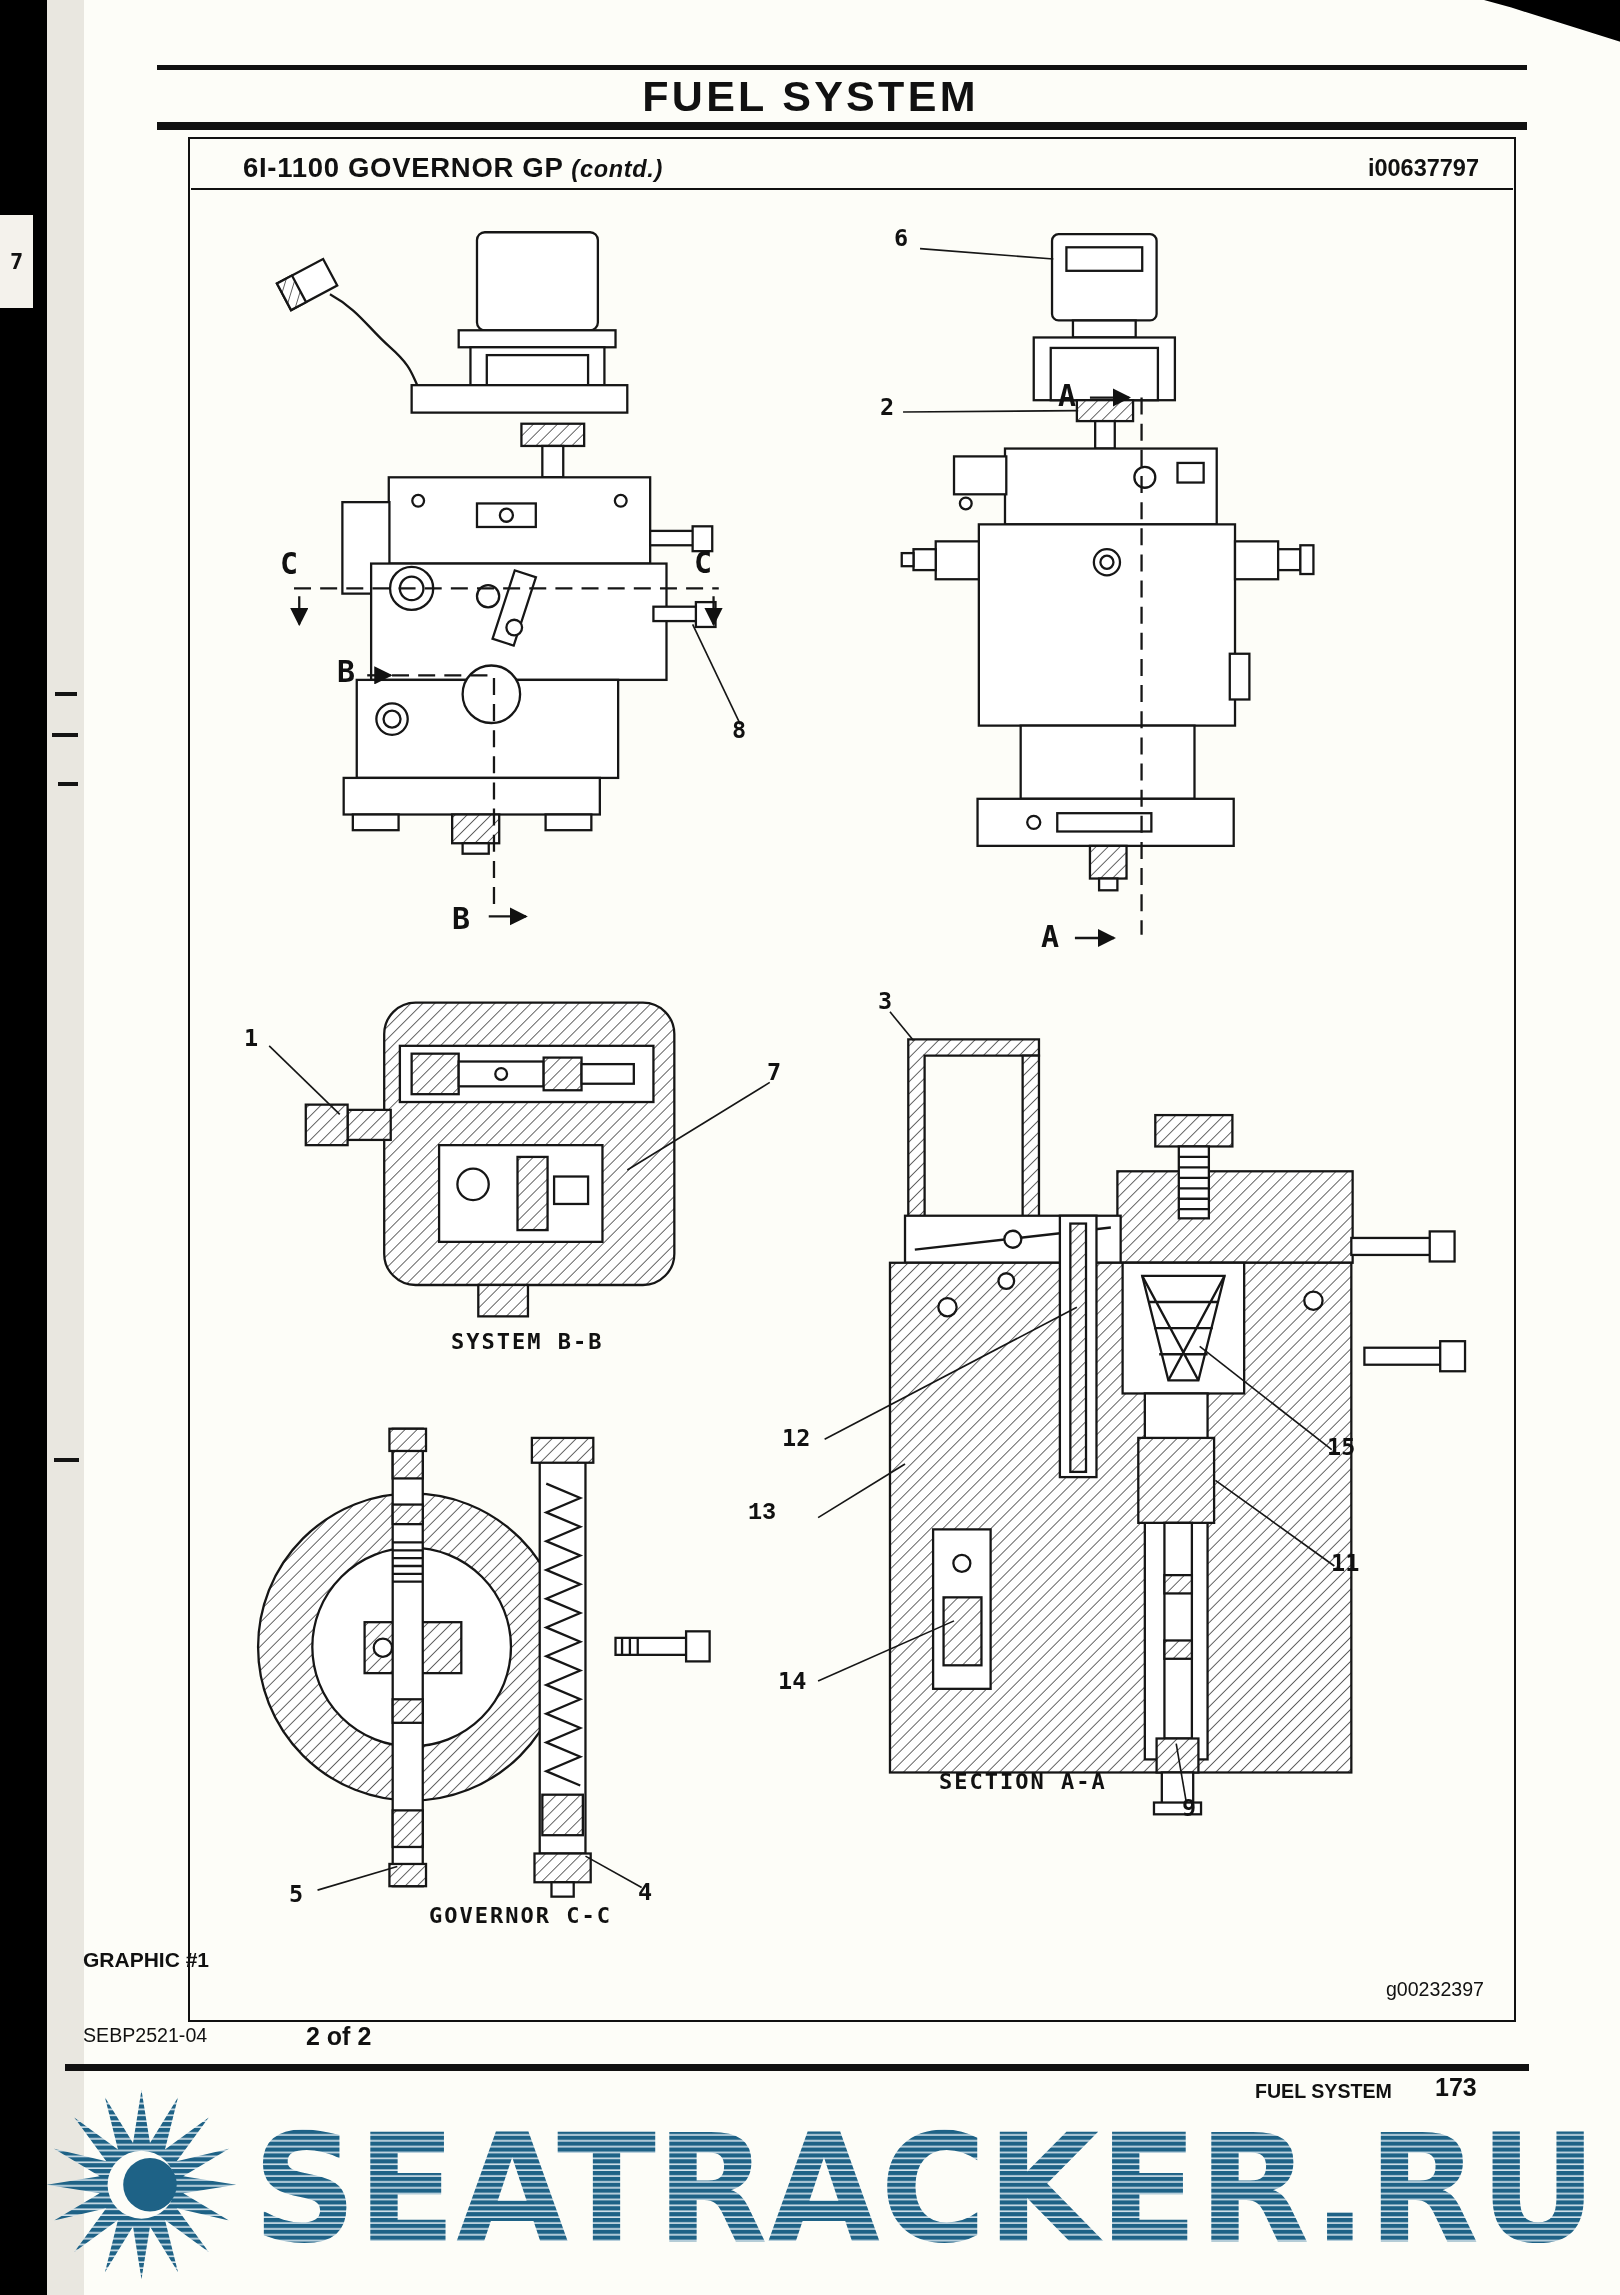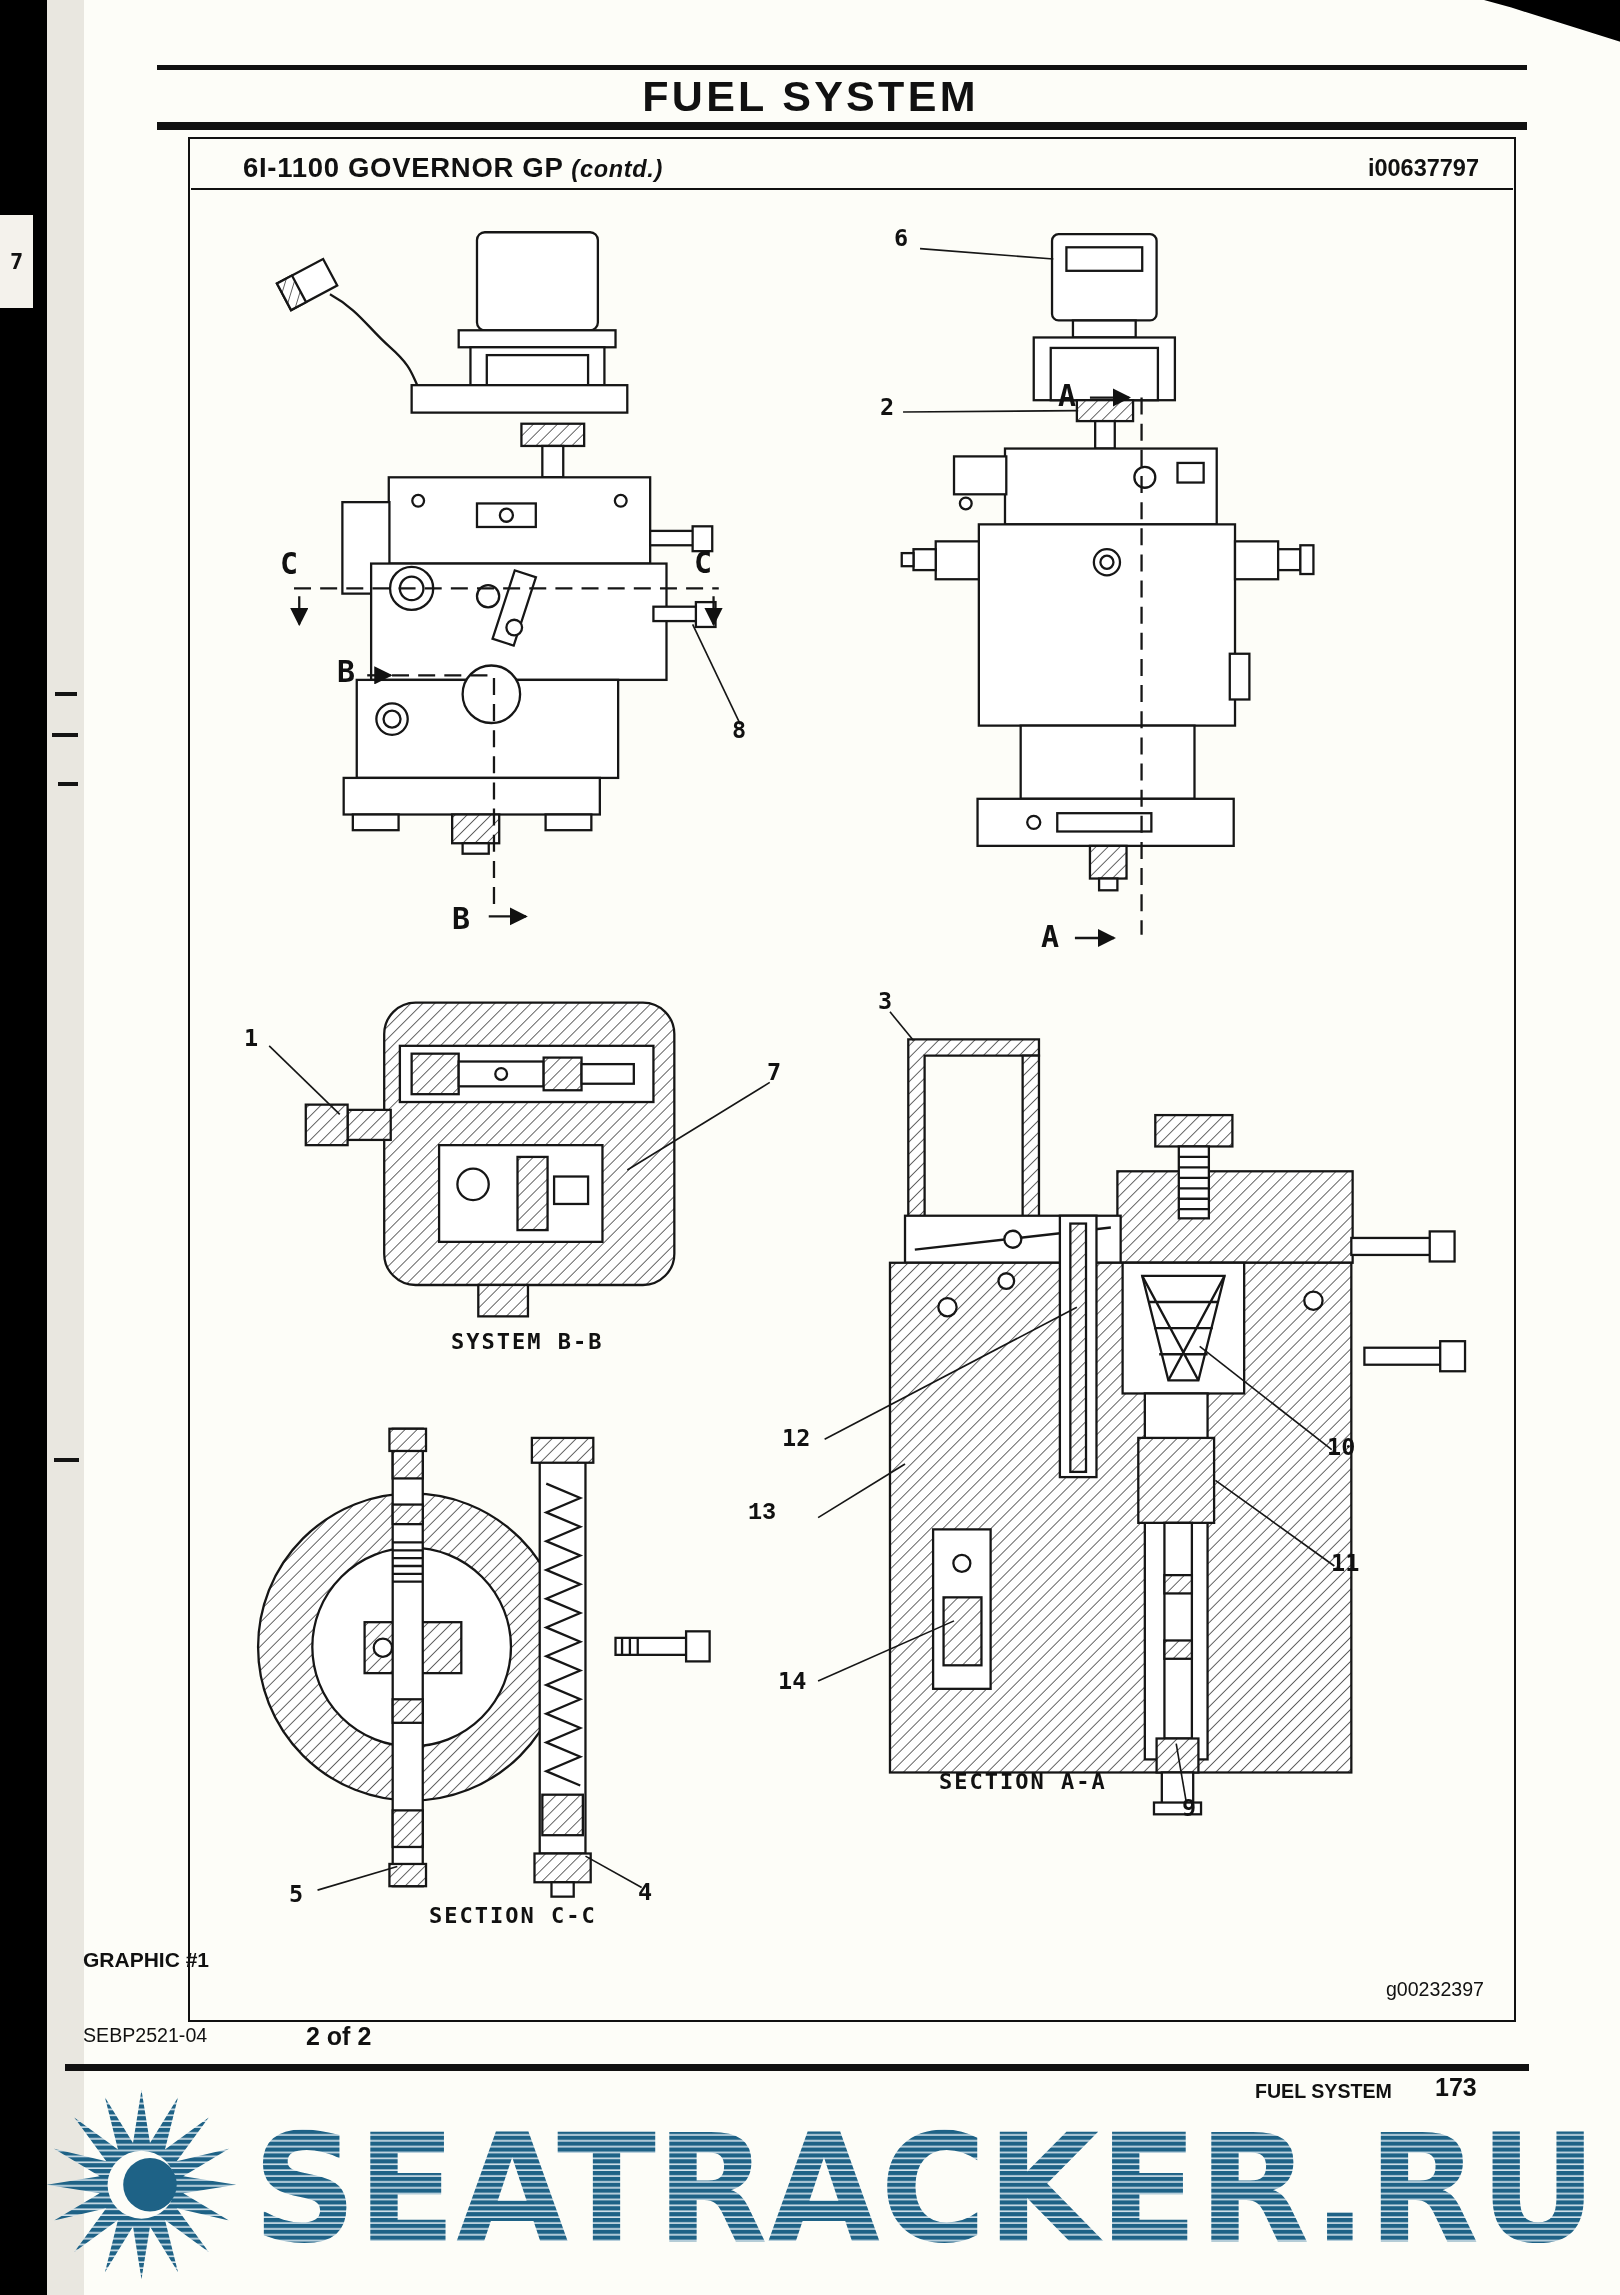--- a/index.html
+++ b/index.html
@@ -303,38 +303,38 @@
   </g>
 </svg>
 
 <span class="callout" style="left:894px; top:224px;">6</span>
 <span class="callout" style="left:880px; top:393px;">2</span>
 <span class="callout" style="left:732px; top:716px;">8</span>
 <span class="callout" style="left:244px;  top:1024px;">1</span>
 <span class="callout" style="left:767px; top:1058px;">7</span>
 <span class="callout" style="left:878px; top:987px;">3</span>
 <span class="callout" style="left:782px; top:1424px;">12</span>
-<span class="callout" style="left:1327px; top:1433px;">10</span>
+<span class="callout" style="left:1327px; top:1433px;">15</span>
 <span class="callout" style="left:748px; top:1499px;font-family:Liberation Mono, monospace;">13</span>
 <span class="callout" style="left:1331px; top:1549px;">11</span>
 <span class="callout" style="left:778px; top:1667px;">14</span>
 <span class="callout" style="left:1182px; top:1794px;">9</span>
 <span class="callout" style="left:289px;  top:1880px;">5</span>
 <span class="callout" style="left:638px;  top:1878px;">4</span>
 
 <span class="cutletter" style="left:280px;  top:546px;">C</span>
 <span class="cutletter" style="left:694px; top:545px;">C</span>
 <span class="cutletter" style="left:337px;  top:654px;">B</span>
 <span class="cutletter" style="left:452px;  top:901px;">B</span>
 <span class="cutletter" style="left:1058px; top:378px;">A</span>
 <span class="cutletter" style="left:1041px; top:919px;">A</span>
 
 <span class="seclabel" style="left:451px;  top:1329px;">SYSTEM B-B</span>
 <span class="seclabel" style="left:939px; top:1769px;">SECTION A-A</span>
-<span class="seclabel" style="left:429px;  top:1903px;">SECTION C-C</span>
+<span class="seclabel" style="left:429px;  top:1903px;">GOVERNOR C-C</span>
 
 <div class="graphic-label">GRAPHIC #1</div>
 <div class="graphic-id">g00232397</div>
 
 <div class="manual-code">SEBP2521-04</div>
 <div class="sheet-count">2 of 2</div>
 <div class="rule" style="left:65px; top:2064px; width:1464px; height:7.2px;"></div>
 <div class="footer-title">FUEL SYSTEM</div>
 <div class="footer-page">173</div>
 

